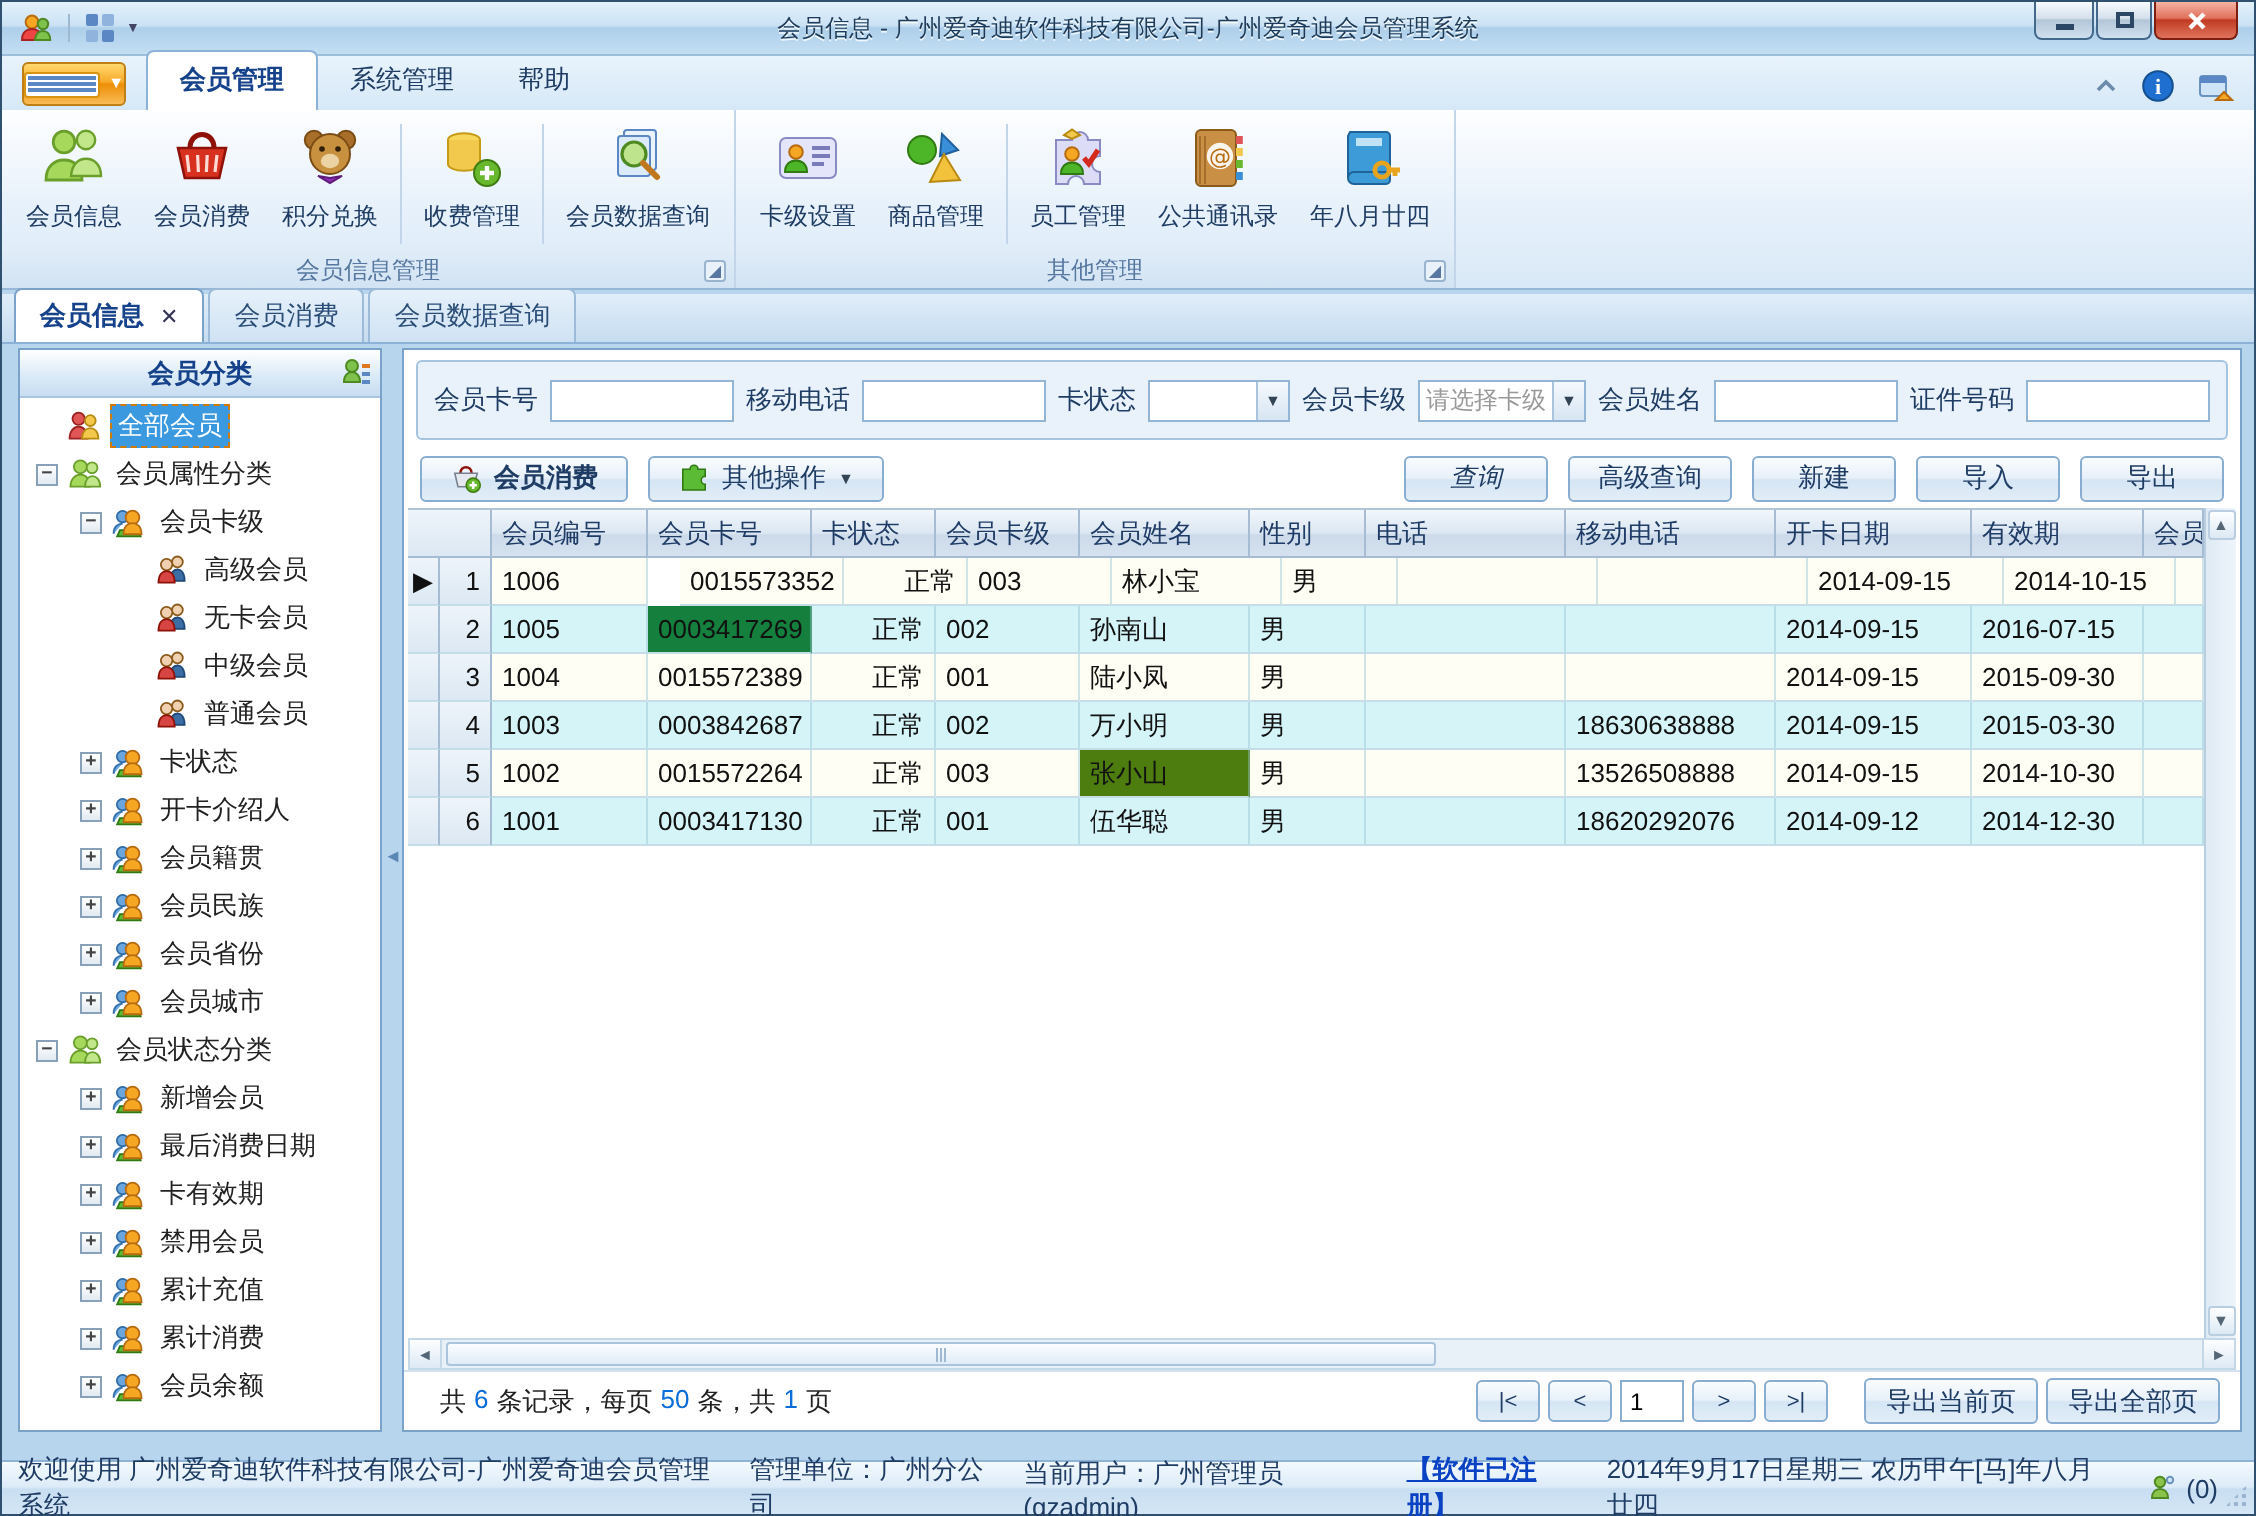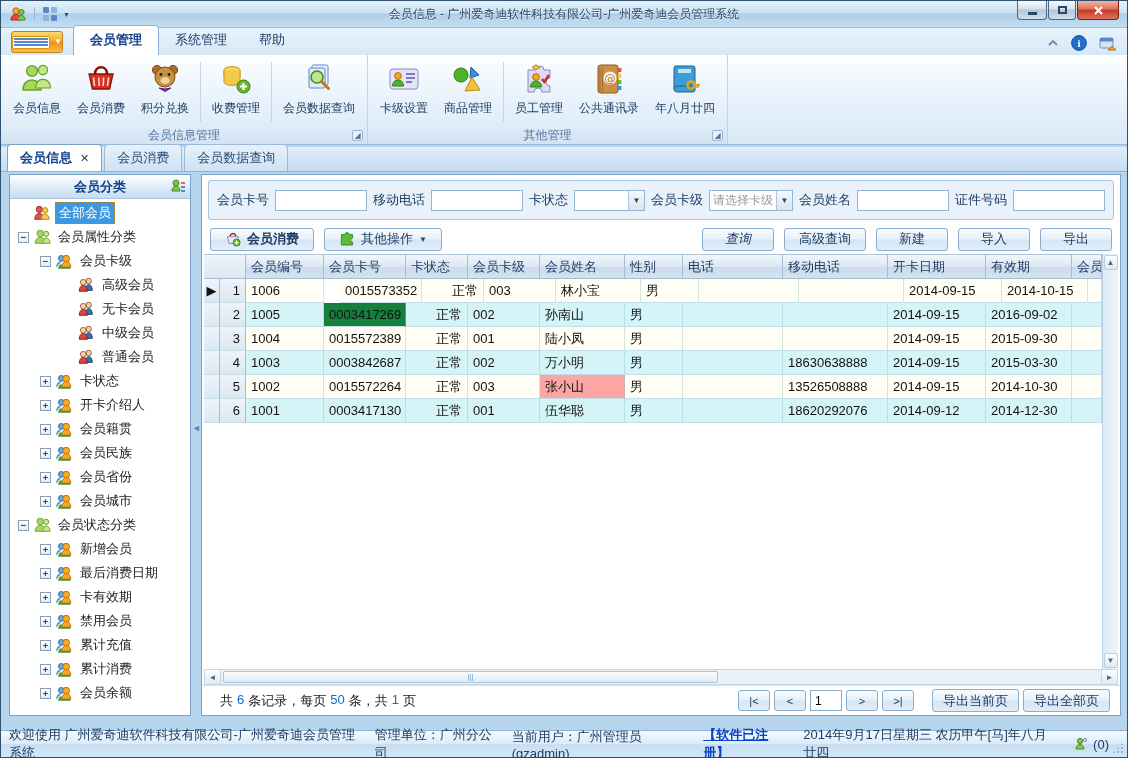--- a/index.html
+++ b/index.html
@@ -722,21 +722,21 @@
               <div class="gcell num rowhdr" style="width:26px;min-width:26px">2</div>
               <div class="gcell" style="width:78px;min-width:78px;background:#d5f4f8;">1005</div>
               <div class="gcell" style="width:82px;min-width:82px;background:#15803d;">0003417269</div>
               <div class="gcell" style="width:62px;min-width:62px;background:#d5f4f8;justify-content:flex-end;">正常</div>
               <div class="gcell" style="width:72px;min-width:72px;background:#d5f4f8;">002</div>
               <div class="gcell" style="width:85px;min-width:85px;background:#d5f4f8;">孙南山</div>
               <div class="gcell" style="width:58px;min-width:58px;background:#d5f4f8;">男</div>
               <div class="gcell" style="width:100px;min-width:100px;background:#d5f4f8;"></div>
               <div class="gcell" style="width:105px;min-width:105px;background:#d5f4f8;"></div>
               <div class="gcell" style="width:98px;min-width:98px;background:#d5f4f8;">2014-09-15</div>
-              <div class="gcell" style="width:86px;min-width:86px;background:#d5f4f8;">2016-09-02</div>
+              <div class="gcell" style="width:86px;min-width:86px;background:#d5f4f8;">2016-07-15</div>
               <div class="gcell" style="flex:1;min-width:0;background:#d5f4f8;"></div>
             </div>
             <div class="grow">
               <div class="gcell ind rowhdr" style="width:16px;min-width:16px"></div>
               <div class="gcell num rowhdr" style="width:26px;min-width:26px">3</div>
               <div class="gcell" style="width:78px;min-width:78px;background:#fffef4;">1004</div>
               <div class="gcell" style="width:82px;min-width:82px;background:#fffef4;">0015572389</div>
               <div class="gcell" style="width:62px;min-width:62px;background:#fffef4;justify-content:flex-end;">正常</div>
               <div class="gcell" style="width:72px;min-width:72px;background:#fffef4;">001</div>
               <div class="gcell" style="width:85px;min-width:85px;background:#fffef4;">陆小凤</div>
@@ -762,21 +762,21 @@
               <div class="gcell" style="width:86px;min-width:86px;background:#d5f4f8;">2015-03-30</div>
               <div class="gcell" style="flex:1;min-width:0;background:#d5f4f8;"></div>
             </div>
             <div class="grow">
               <div class="gcell ind rowhdr" style="width:16px;min-width:16px"></div>
               <div class="gcell num rowhdr" style="width:26px;min-width:26px">5</div>
               <div class="gcell" style="width:78px;min-width:78px;background:#fffef4;">1002</div>
               <div class="gcell" style="width:82px;min-width:82px;background:#fffef4;">0015572264</div>
               <div class="gcell" style="width:62px;min-width:62px;background:#fffef4;justify-content:flex-end;">正常</div>
               <div class="gcell" style="width:72px;min-width:72px;background:#fffef4;">003</div>
-              <div class="gcell" style="width:85px;min-width:85px;background:#fca5a5;">张小山</div>
+              <div class="gcell" style="width:85px;min-width:85px;background:#4d7c0f;">张小山</div>
               <div class="gcell" style="width:58px;min-width:58px;background:#fffef4;">男</div>
               <div class="gcell" style="width:100px;min-width:100px;background:#fffef4;"></div>
               <div class="gcell" style="width:105px;min-width:105px;background:#fffef4;">13526508888</div>
               <div class="gcell" style="width:98px;min-width:98px;background:#fffef4;">2014-09-15</div>
               <div class="gcell" style="width:86px;min-width:86px;background:#fffef4;">2014-10-30</div>
               <div class="gcell" style="flex:1;min-width:0;background:#fffef4;"></div>
             </div>
             <div class="grow">
               <div class="gcell ind rowhdr" style="width:16px;min-width:16px"></div>
               <div class="gcell num rowhdr" style="width:26px;min-width:26px">6</div>

